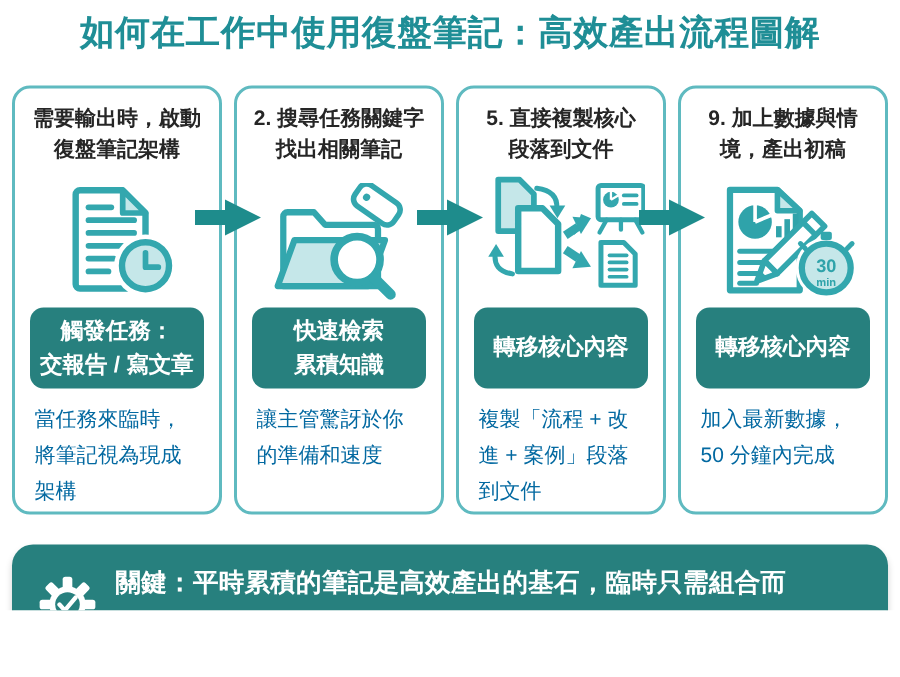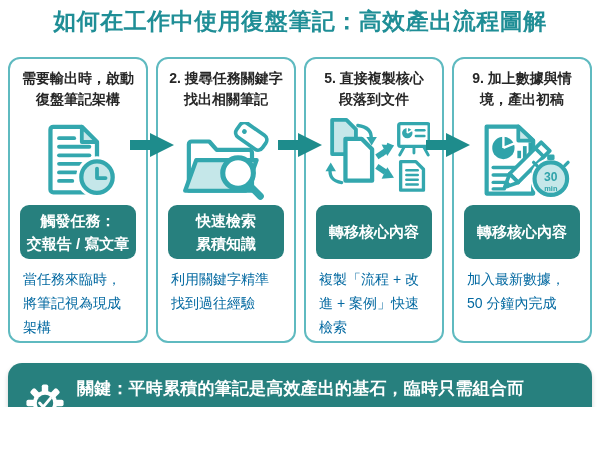--- a/index.html
+++ b/index.html
@@ -69,21 +69,21 @@
           <circle cx="68" cy="16" r="2.6" fill="#33A7AE"></circle>
         </g>
         <path d="M10 74 V24 a3 3 0 0 1 3 -3 h19 l8 9 h35 a3 3 0 0 1 3 3 v41 Z" fill="#fff" stroke="#33A7AE" stroke-width="4.5" stroke-linejoin="round"></path>
         <path d="M6 74 L18 41 H83 L71 74 Z" fill="#C5E7E9" stroke="#33A7AE" stroke-width="4.5" stroke-linejoin="round"></path>
         <circle cx="63" cy="55" r="16.5" fill="#fff" stroke="#33A7AE" stroke-width="5.5"></circle>
         <line x1="75" y1="68" x2="87" y2="80" stroke="#33A7AE" stroke-width="7.5" stroke-linecap="round"></line>
       </svg>
     </div>
     <div class="badge">快速檢索
 累積知識</div>
-    <div class="desc">利用關鍵字精準找到過往經驗</div>
+    <div class="desc">讓主管驚訝於你的準備和速度</div>
   </div>
 
   <div class="card card3">
     <div class="icon-box" style="position:absolute;top:53px;left:0;width:136px;">
       <svg width="112" height="78" viewBox="0 0 116 82" aria-hidden="true">
         <path d="M14 4 h15 l10 10 v26 H14 Z" fill="#C5E7E9" stroke="#33A7AE" stroke-width="4" stroke-linejoin="round"></path>
         <path d="M41 10 Q56 12 55 24" fill="none" stroke="#33A7AE" stroke-width="3.5" stroke-linecap="round"></path>
         <path d="M50 22 H61 L55.5 31 Z" fill="#33A7AE"></path>
         <path d="M28 24 h17 l11 11 v33 H28 Z" fill="#fff" stroke="#33A7AE" stroke-width="4.5" stroke-linejoin="round"></path>
         <path d="M24 70 Q10 68 12 55" fill="none" stroke="#33A7AE" stroke-width="3.5" stroke-linecap="round"></path>
@@ -111,21 +111,21 @@
           <line x1="92" y1="62" x2="104" y2="62"></line>
           <line x1="92" y1="67" x2="104" y2="67"></line>
           <line x1="92" y1="72" x2="104" y2="72"></line>
         </g>
       </svg>
     </div>
     <div class="card-heading">5. 直接複製核心
 段落到文件</div>
     <div class="icon-box"></div>
     <div class="badge">轉移核心內容</div>
-    <div class="desc">複製「流程 + 改進 + 案例」快速檢索</div>
+    <div class="desc">複製「流程 + 改進 + 案例」段落到文件</div>
   </div>
 
   <div class="card card4">
     <div class="card-heading">9. 加上數據與情
 境，產出初稿</div>
     <div class="icon-box">
       <svg width="100" height="80" viewBox="0 0 104 86" aria-hidden="true">
         <path d="M14 6 H48 L64 21 V78 H14 Z" fill="#fff" stroke="#33A7AE" stroke-width="4.5" stroke-linejoin="round"></path>
         <path d="M48 6 V21 H64 Z" fill="#C5E7E9" stroke="#33A7AE" stroke-width="4" stroke-linejoin="round"></path>
         <circle cx="32" cy="29" r="12" fill="#2FA3AA"></circle>

